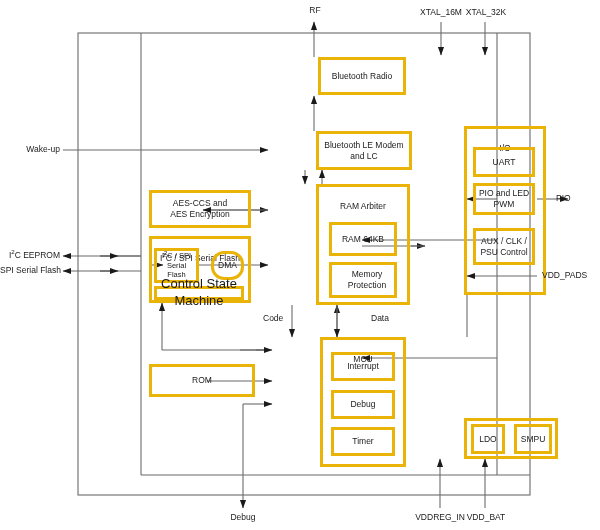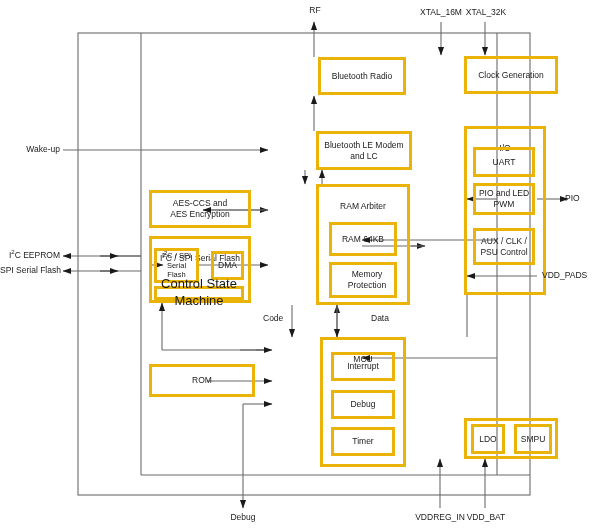--- a/index.html
+++ b/index.html
@@ -141,37 +141,36 @@
 
       <line x1="467" y1="337" x2="467" y2="295"></line>
 
       <line x1="440" y1="508" x2="440" y2="459" marker-end="url(#ah)"></line>
       <line x1="485" y1="508" x2="485" y2="459" marker-end="url(#ah)"></line>
     </g>
   </svg>
 
   <div class="box" style="left:270px; top:57px; width:88px; height:38px;">Bluetooth Radio</div>
 
-  <div class="box" style="left:416px; top:56px; width:94px; height:38px;">Clock Generation</div>
 
   <div class="box" style="left:268px; top:131px; width:96px; height:39px;">Bluetooth LE Modem
 and LC</div>
 
   <div class="box" style="left:101px; top:190px; width:102px; height:38px;">AES-CCS and
 AES Encryption</div>
 
   <div class="box grouphdr" style="left:101px; top:236px; width:102px; height:67px;">
     <span class="ghlabel">I<sup class="ion">2</sup>C / SPI Serial Flash</span>
   </div>
   <div class="box" style="left:106px; top:248px; width:45px; height:35px; font-size:7.5px;">
     <span>I<sup class="ion">2</sup>C / SPI
 Serial
 Flash</span>
   </div>
-  <div class="box" style="left:163px; top:251px; width:33px; height:29px;">DMA</div>
+  <div class="box" style="left:163px; top:251px; width:33px; height:29px;border-radius:13px;">DMA</div>
   <div class="box" style="left:106px; top:286px; width:90px; height:14px; font-size:13px;">Control State Machine</div>
 
   <div class="box grouphdr" style="left:268px; top:184px; width:94px; height:121px;">
     <span class="ghlabel">RAM Arbiter</span>
   </div>
   <div class="box" style="left:281px; top:222px; width:68px; height:34px;">RAM 64KB</div>
   <div class="box" style="left:281px; top:262px; width:68px; height:36px;padding-left:8px;">Memory
 Protection</div>
 
   <div class="box grouphdr" style="left:416px; top:126px; width:82px; height:169px;">
@@ -198,21 +197,21 @@
 
   <div class="label c" style="left:300px; top:6px; width:30px;text-align:center;">RF</div>
   <div class="label c" style="left:409px; top:8px; width:64px;">XTAL_16M</div>
   <div class="label c" style="left:455px; top:8px; width:62px;">XTAL_32K</div>
 
   <div class="label r" style="left:0px; top:145px; width:60px;">Wake-up</div>
 
   <div class="label r" style="left:0px; top:251px; width:60px;">I<sup class="ion">2</sup>C EEPROM</div>
   <div class="label r" style="left:0px; top:266px; width:60px;">SPI Serial Flash</div>
 
-  <div class="label" style="left:556px; top:194px;margin-left:9px;">PIO</div>
+  <div class="label" style="left:556px; top:194px;">PIO</div>
   <div class="label" style="left:542px; top:271px;">VDD_PADS</div>
 
   <div class="label c" style="left:223px; top:513px; width:40px;">Debug</div>
   <div class="label c" style="left:406px; top:513px; width:68px;">VDDREG_IN</div>
   <div class="label c" style="left:457px; top:513px; width:58px;">VDD_BAT</div>
 
   <div class="label" style="left:263px; top:314px;">Code</div>
   <div class="label" style="left:341px; top:314px;padding-left:30px;">Data</div>
 
 </div>

